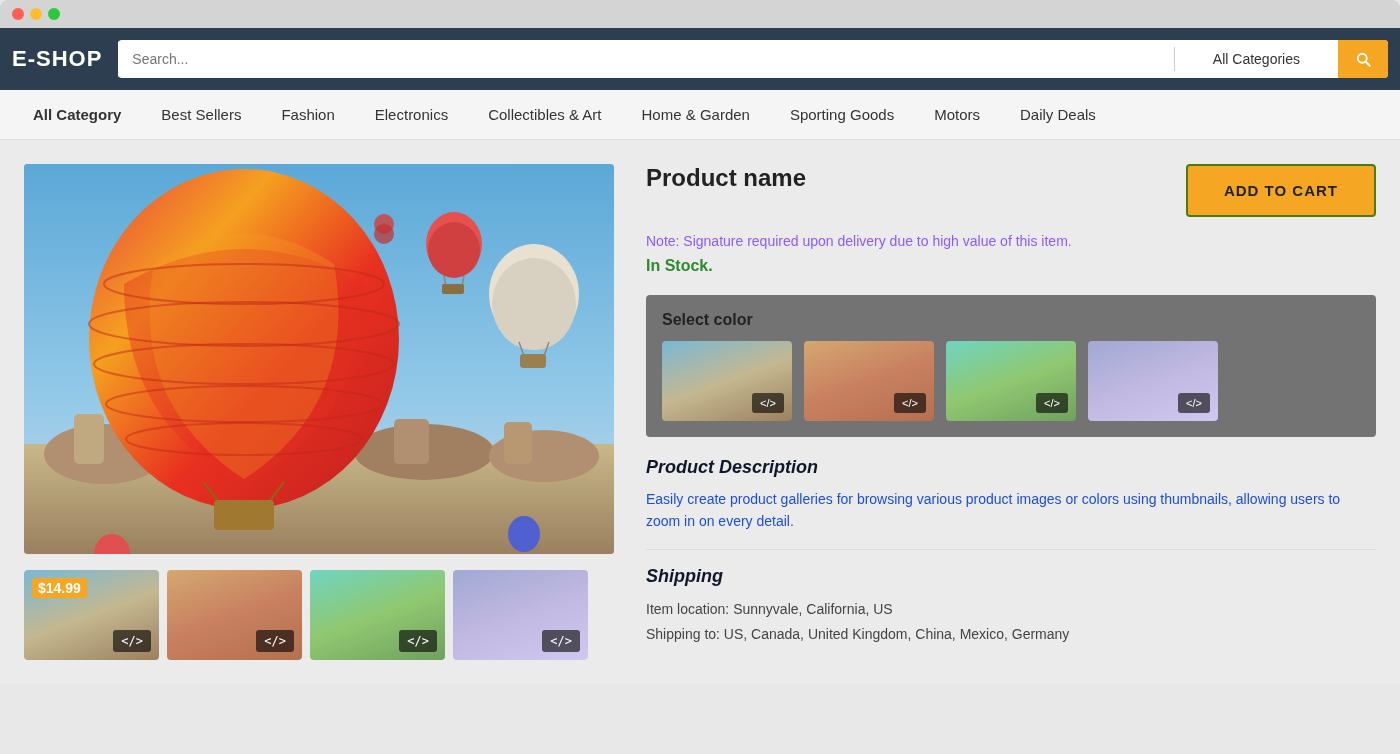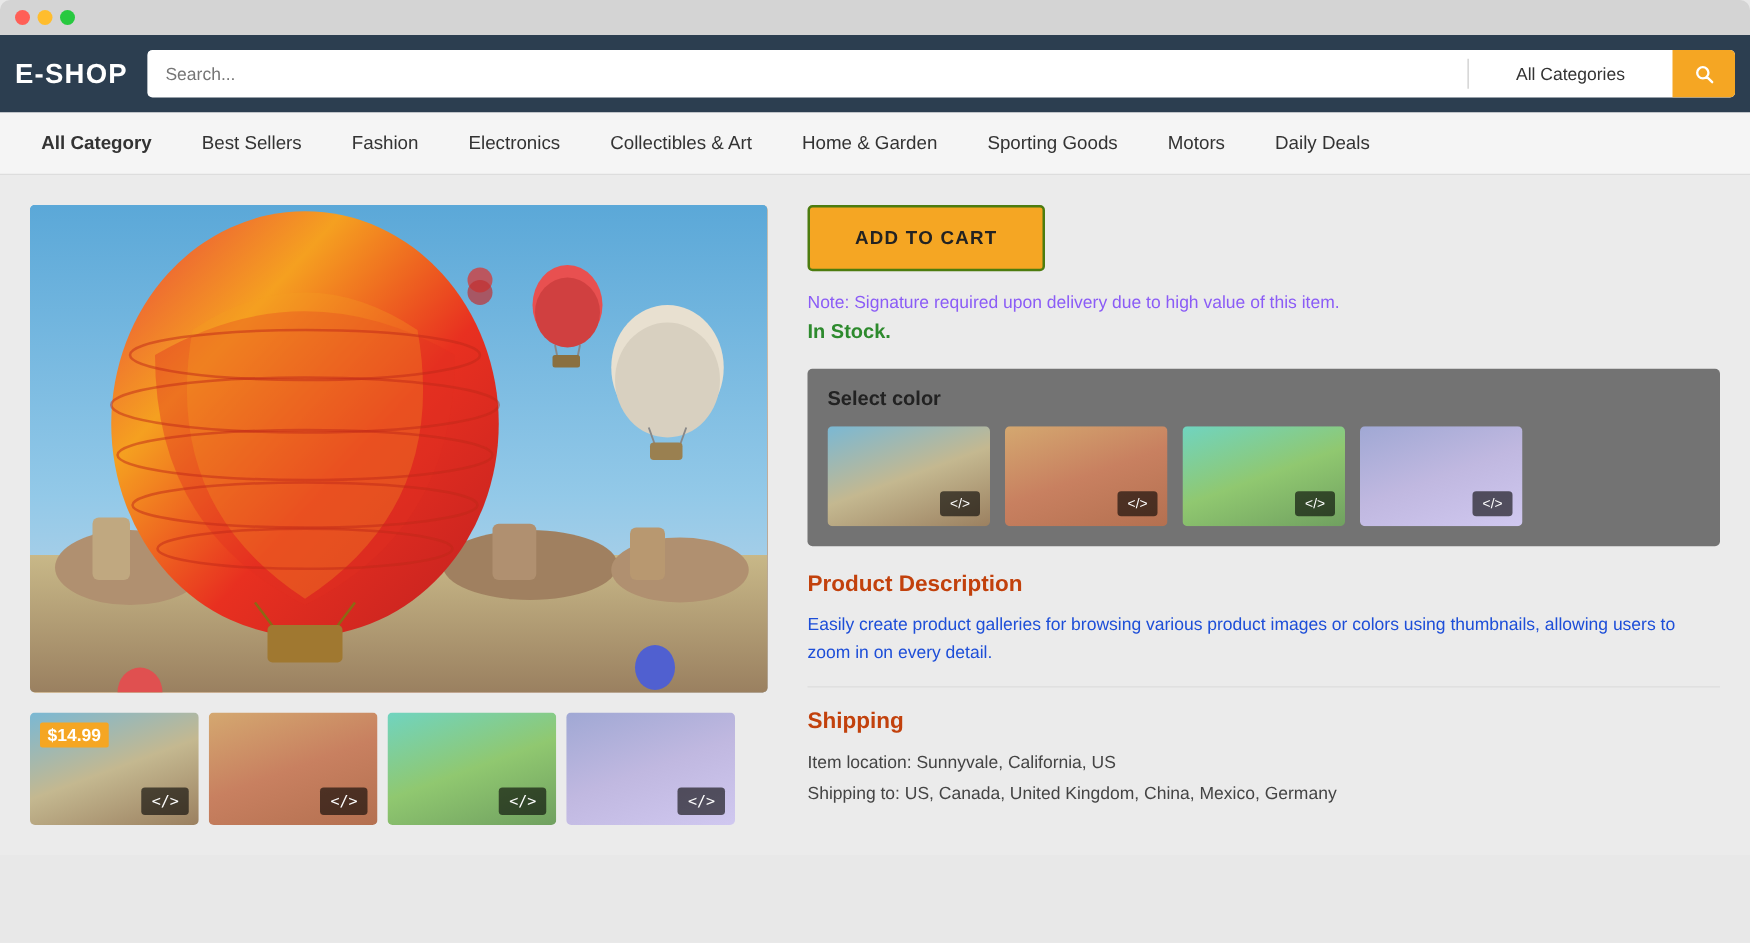--- a/index.html
+++ b/index.html
@@ -248,22 +248,23 @@
       background: rgba(0,0,0,0.6);
       color: white;
       padding: 4px 8px;
       font-size: 11px;
       border-radius: 3px;
     }
 
     .section-title {
       font-size: 18px;
       font-weight: bold;
-      color: #c2410c;
+      color: #0f172a;
       margin-bottom: 10px;
+      font-style: italic;
     }
     .section-text {
       font-size: 14px;
       color: #1d4ed8;
       line-height: 1.6;
       margin-bottom: 16px;
     }
     .divider {
       border: none;
       border-top: 1px solid #ddd;
@@ -413,20 +414,21 @@
         <div class="thumb-overlay">
           <span class="code-icon">&lt;/&gt;</span>
         </div>
       </div>
     </div>
   </div>
 
   <div class="right-col">
 
     <div class="product-header">
+      <h1 class="product-name">Product name</h1>
       <button class="add-to-cart-btn">ADD TO CART</button>
     </div>
 
     <p class="delivery-note">Note: Signature required upon delivery due to high value of this item.</p>
     <p class="in-stock">In Stock.</p>
 
     <div class="color-section">
       <div class="color-label">Select color</div>
       <div class="color-options">
         <div class="color-thumb">

